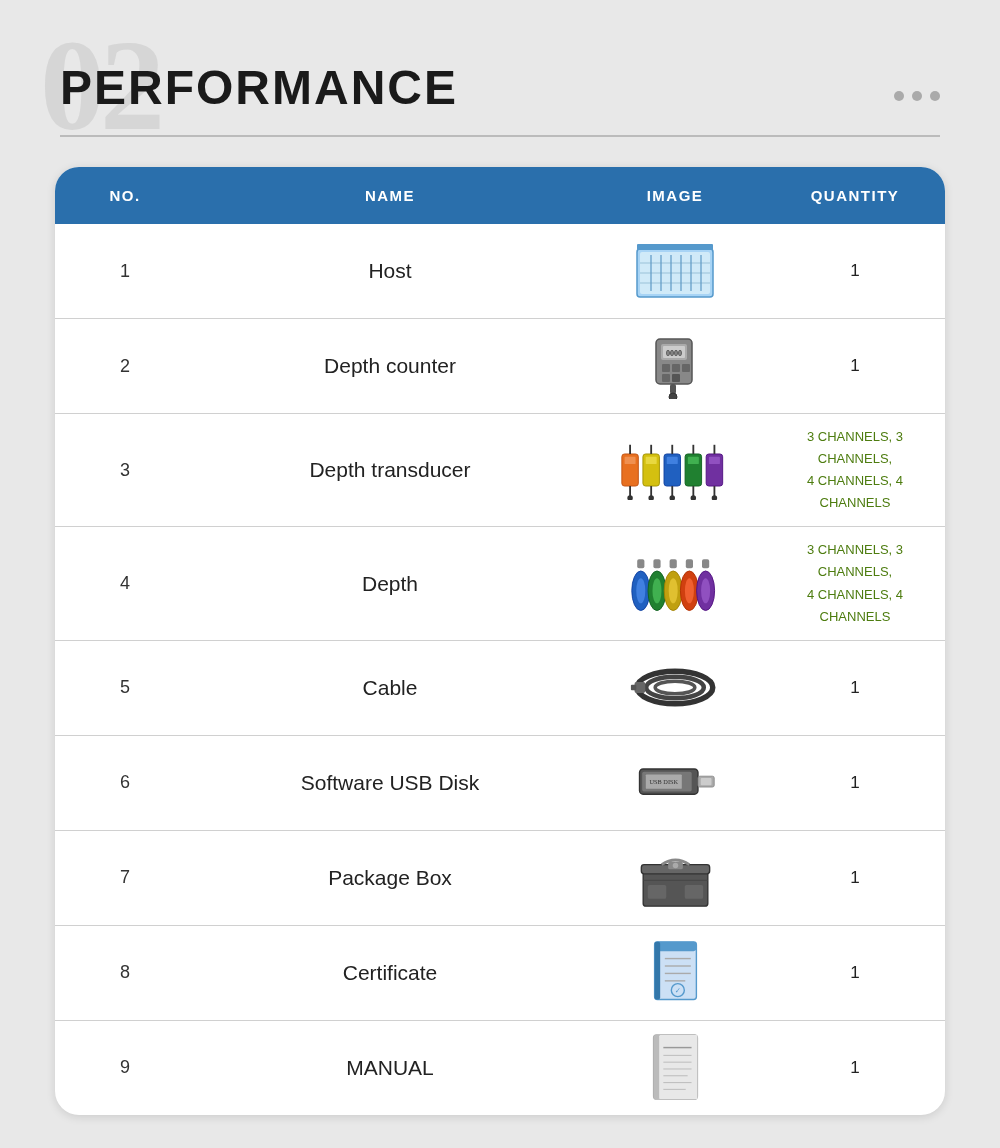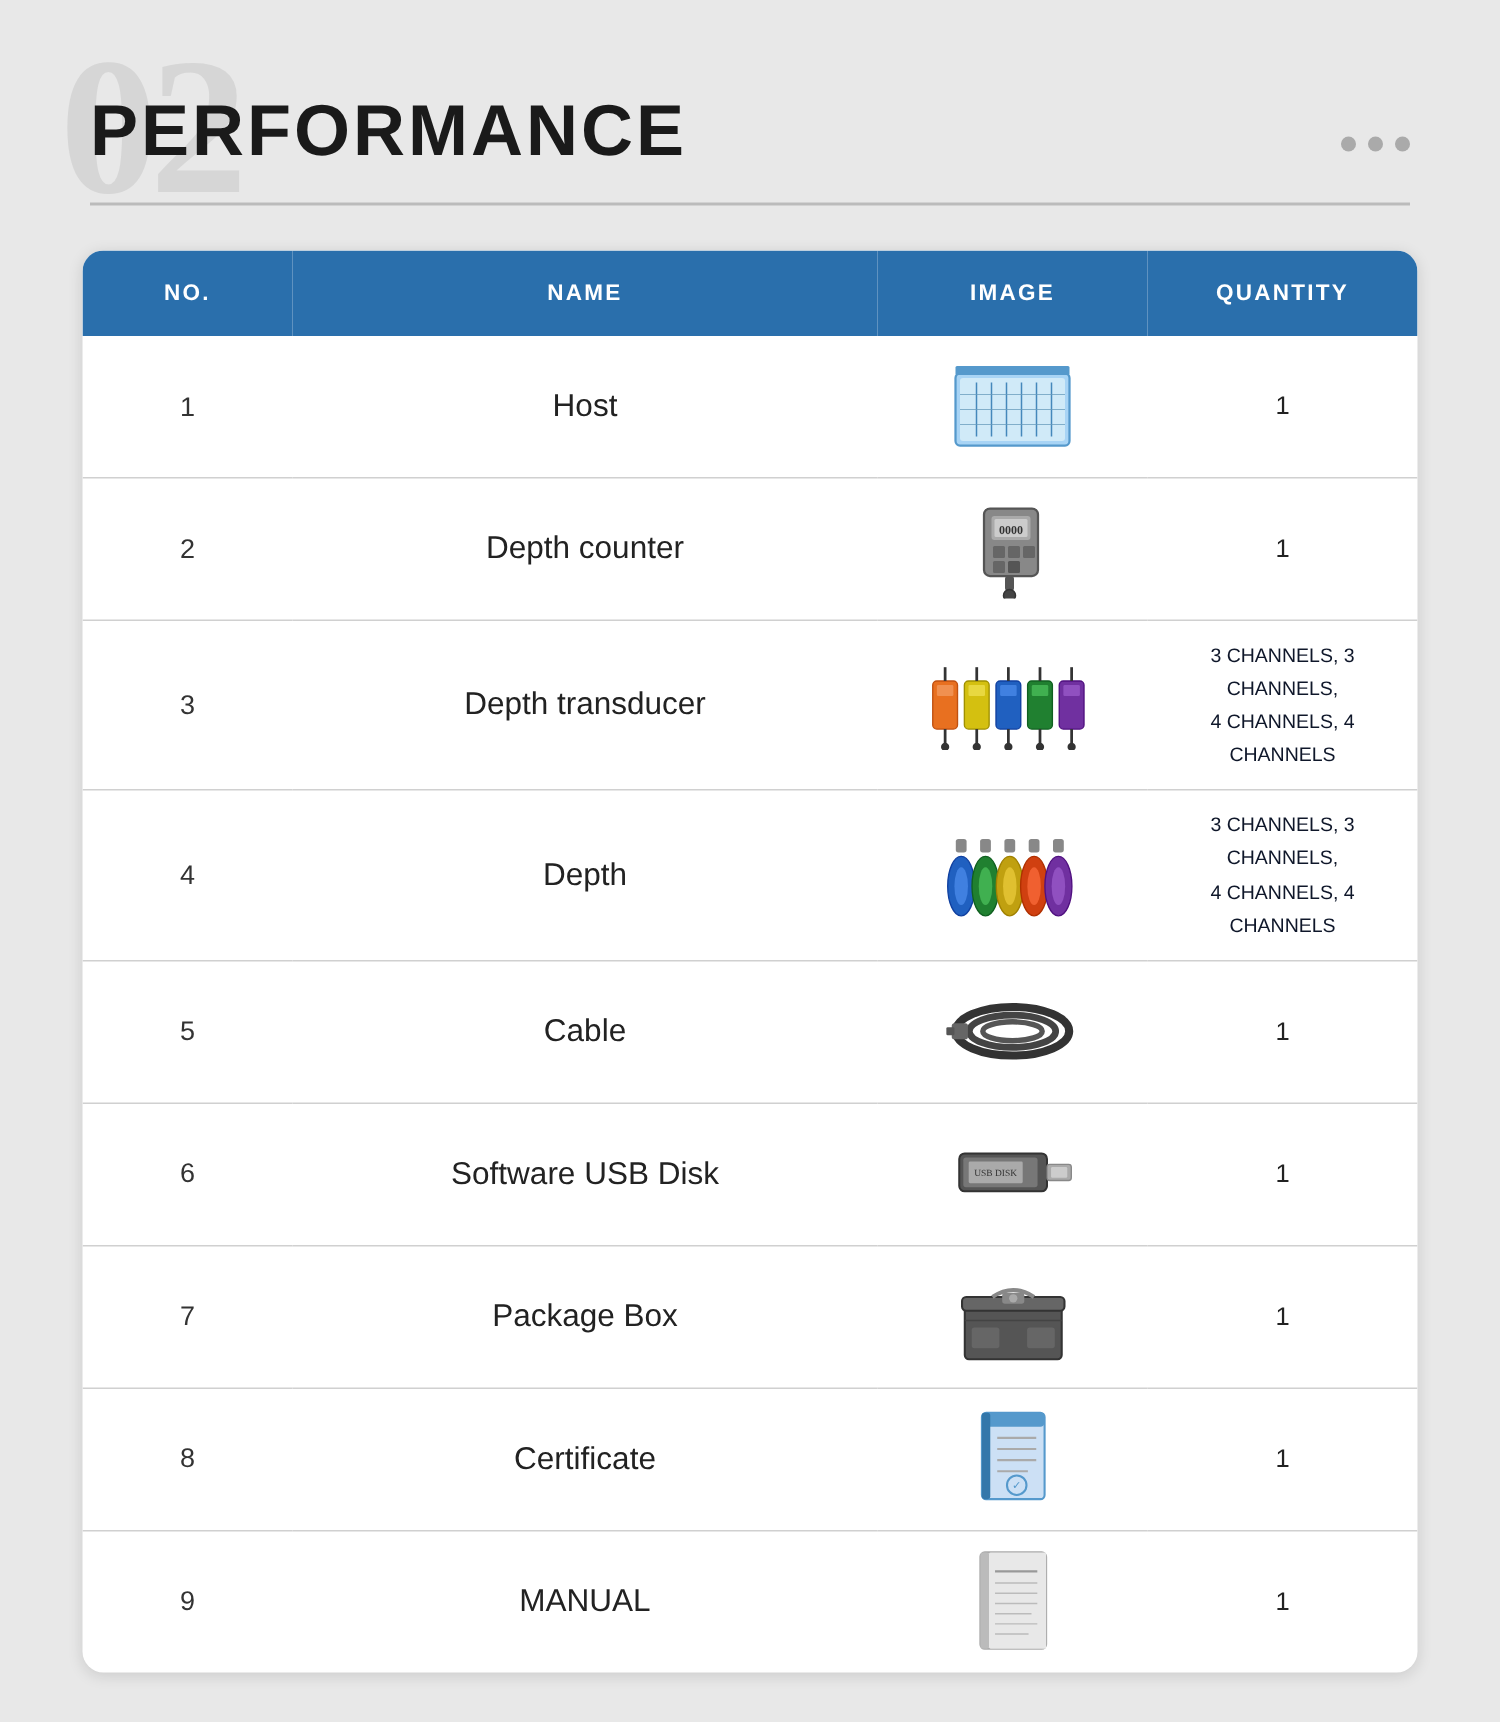--- a/index.html
+++ b/index.html
@@ -58,21 +58,21 @@
     }
 
     .divider {
       height: 2px;
       background-color: #bbb;
       margin: 0 60px 30px 60px;
     }
 
     .table-container {
       margin: 0 55px 40px 55px;
-      border-radius: 14px;
+      border-radius: 24px;
       overflow: hidden;
       box-shadow: 0 2px 10px rgba(0,0,0,0.12);
       background: #fff;
     }
 
     table {
       width: 100%;
       border-collapse: collapse;
     }
 
@@ -181,21 +181,21 @@
     }
 
     .img-manual {
       width: 55px;
       height: 70px;
     }
 
     .quantity-small {
       font-size: 13px;
       line-height: 1.7;
-      color: #0f172a;
+      color: #4d7c0f;
     }
   </style>
 </head>
 <body>
 
 <div class="bg-number">02</div>
 
 <div class="page-header">
   <h1 class="page-title">PERFORMANCE</h1>
   <div class="dots-icon">

